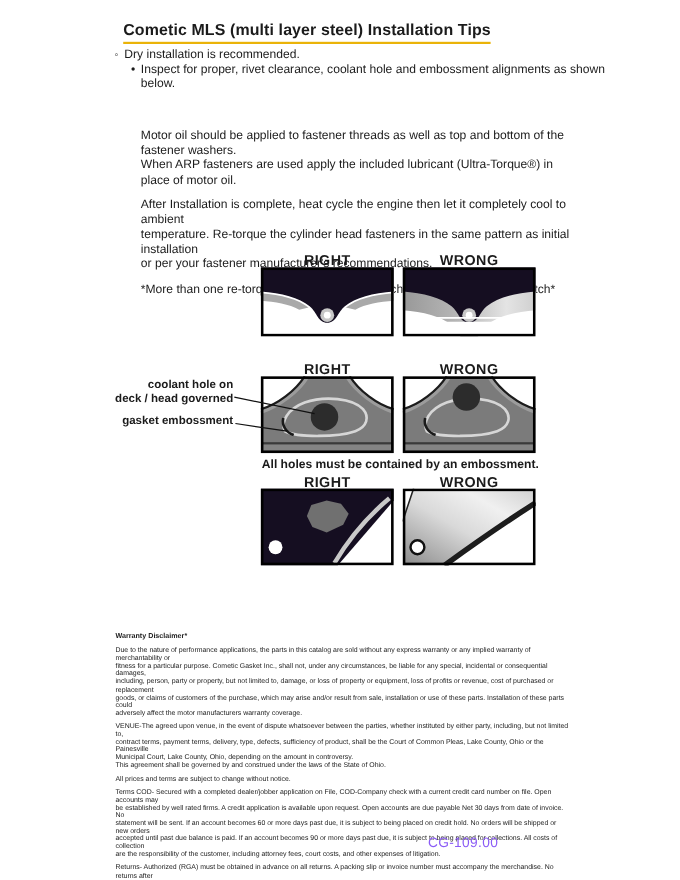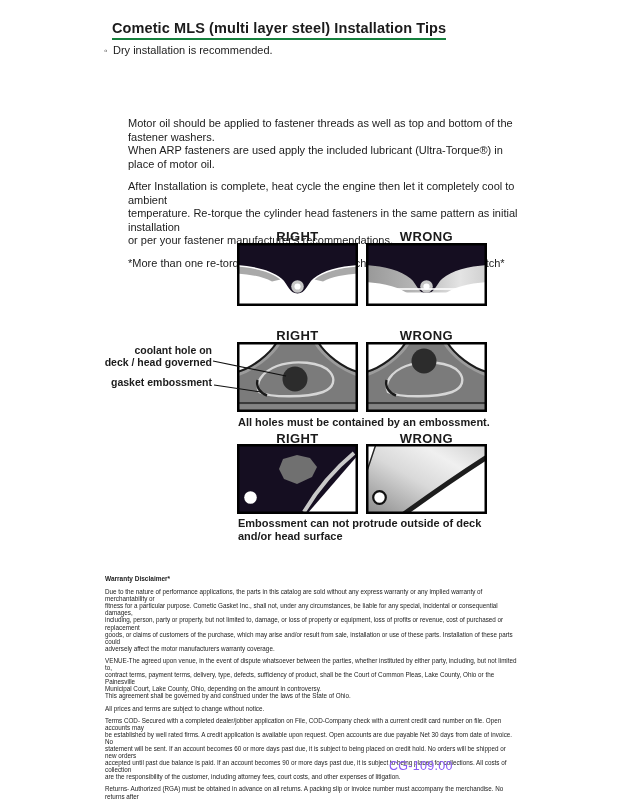--- a/index.html
+++ b/index.html
@@ -4,21 +4,21 @@
 <style>
   html,body{margin:0;padding:0;background:#ffffff;}
   .page{
     position:relative;width:618px;height:800px;background:#ffffff;overflow:hidden;
     font-family:"Liberation Sans", sans-serif;color:#1b1b1b;
   }
   .abs{position:absolute;}
   
   .title{
     left:112px;top:20px;font-size:14.5px;font-weight:bold;white-space:nowrap;
-    border-bottom:2px solid #15803d;padding-bottom:2px;letter-spacing:0.1px;
+    border-bottom:2px solid #eab308;padding-bottom:2px;letter-spacing:0.1px;
   }
   
   .tips{left:104px;top:44px;width:470px;font-size:11px;line-height:13px;}
   .tips ul{margin:0;padding:0;list-style:none;}
   .tips li{position:relative;padding-left:9px;}
   .tips li.lvl1::before{content:"\25E6";position:absolute;left:0;top:0;font-size:10px;}
   .tips ul.sub{padding-left:15px;}
   .tips li.lvl2::before{content:"\2022";position:absolute;left:0;top:0;font-size:11px;}
   
   .diesel{left:112px;top:117px;width:420px;font-size:11px;line-height:13.5px;}
@@ -41,20 +41,21 @@
 
 <div class="page">
 
   <div class="abs title">Cometic MLS (multi layer steel) Installation Tips</div>
 
   <div class="abs tips">
     <ul>
       <li class="lvl1">Dry installation is recommended.</li>
     </ul>
     <ul class="sub">
+      <li class="lvl2">Inspect for proper, rivet clearance, coolant hole and embossment alignments as shown below.</li>
     </ul>
   </div>
 
   <div class="abs diesel">
     <p>Motor oil should be applied to fastener threads as well as top and bottom of the fastener washers.
 When ARP fasteners are used apply the included lubricant (Ultra-Torque®) in place of motor oil.</p>
     <p>After Installation is complete, heat cycle the engine then let it completely cool to ambient
 temperature. Re-torque the cylinder head fasteners in the same pattern as initial installation
 or per your fastener manufacturer's recommendations.</p>
     <p>*More than one re-torque may be required to achieve proper fastener stretch*</p>
@@ -156,22 +157,20 @@
       </linearGradient>
     </defs>
     <rect x="0" y="0" width="121" height="70" fill="#ffffff"></rect>
     <path d="M10,0 H121 V13 L38,70 H0 V30 Z" fill="url(#gradBand)"></path>
     <path d="M10,0 L0,30" stroke="#222222" stroke-width="1.4" fill="none"></path>
     <path d="M121,13 Q82,38 38,70" stroke="#1d1d1d" stroke-width="5" fill="none"></path>
     <circle cx="13.5" cy="53.5" r="6.3" fill="#ffffff" stroke="#111111" stroke-width="2.2"></circle>
     <rect x="1.25" y="1.25" width="118.5" height="67.5" fill="none" stroke="#000000" stroke-width="2.5"></rect>
   </svg>
 
-  <div class="abs caption" style="left:238px;top:517px;">Embossment can not protrude outside of deck
-and/or head surface</div>
 
   <svg class="abs" style="left:0;top:0;pointer-events:none;" width="618" height="800" viewBox="0 0 618 800">
     <line x1="213" y1="361" x2="286" y2="376" stroke="#111111" stroke-width="1.1"></line>
     <line x1="214" y1="385" x2="261" y2="392" stroke="#111111" stroke-width="1.1"></line>
   </svg>
 
   <div class="abs legal">
     <p class="hd">Warranty Disclaimer*</p>
     <p>Due to the nature of performance applications, the parts in this catalog are sold without any express warranty or any implied warranty of merchantability or
 fitness for a particular purpose.  Cometic Gasket Inc., shall not, under any circumstances, be liable for any special, incidental or consequential damages,

